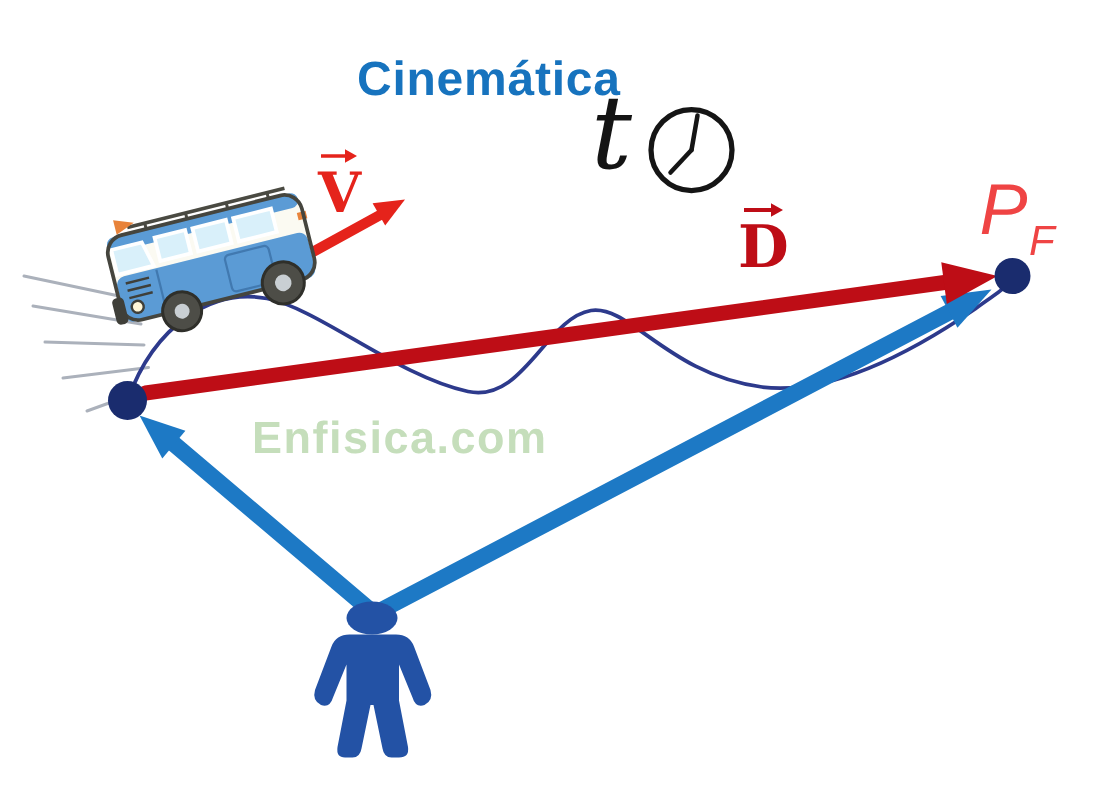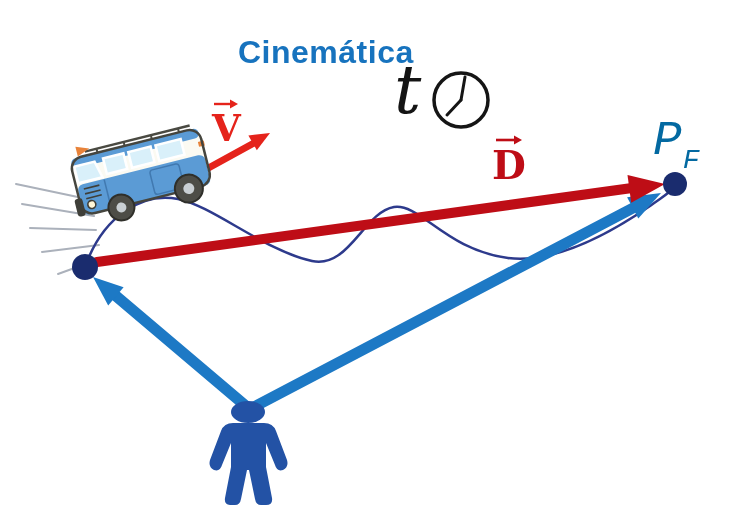--- a/index.html
+++ b/index.html
@@ -23,21 +23,21 @@
     font-size:68px;color:#141414;
   }
   .veclabel{
     display:flex;flex-direction:column;align-items:center;gap:1px;
     font-family:"DejaVu Serif",serif;font-weight:700;
   }
   .vel-label{left:212px;top:99px;color:#E5231B;font-size:37px;}
   .disp-label{left:492px;top:135px;color:#BE0D16;font-size:39px;}
   .veclabel svg{display:block;}
   .pointlabel{
-    font-family:Liberation Mono, monospace;font-style:italic;color:#0369a1;
+    font-family:Liberation Sans, sans-serif;font-style:italic;color:#ef4444;
     font-size:48px;
     text-align:center;
   }
   .pointlabel .sub{
     font-size:28px;
     position:relative;top:14px;left:1px;
   }
   .po-label{left:50px;top:277px;}
   .pf-label{left:653px;top:117px;}
   .watermark{
@@ -157,14 +157,15 @@
       <polygon points="19,0.5 27,5 19,9.5" fill="#BE0D16"></polygon>
     </svg>
     <span>D</span>
   </div>
 
 
   <div class="lbl pointlabel pf-label">
     <span>P</span><span class="sub">F</span>
   </div>
 
+  <div class="lbl watermark">Enfisica.com</div>
 
 </div>
 
 </body></html>

